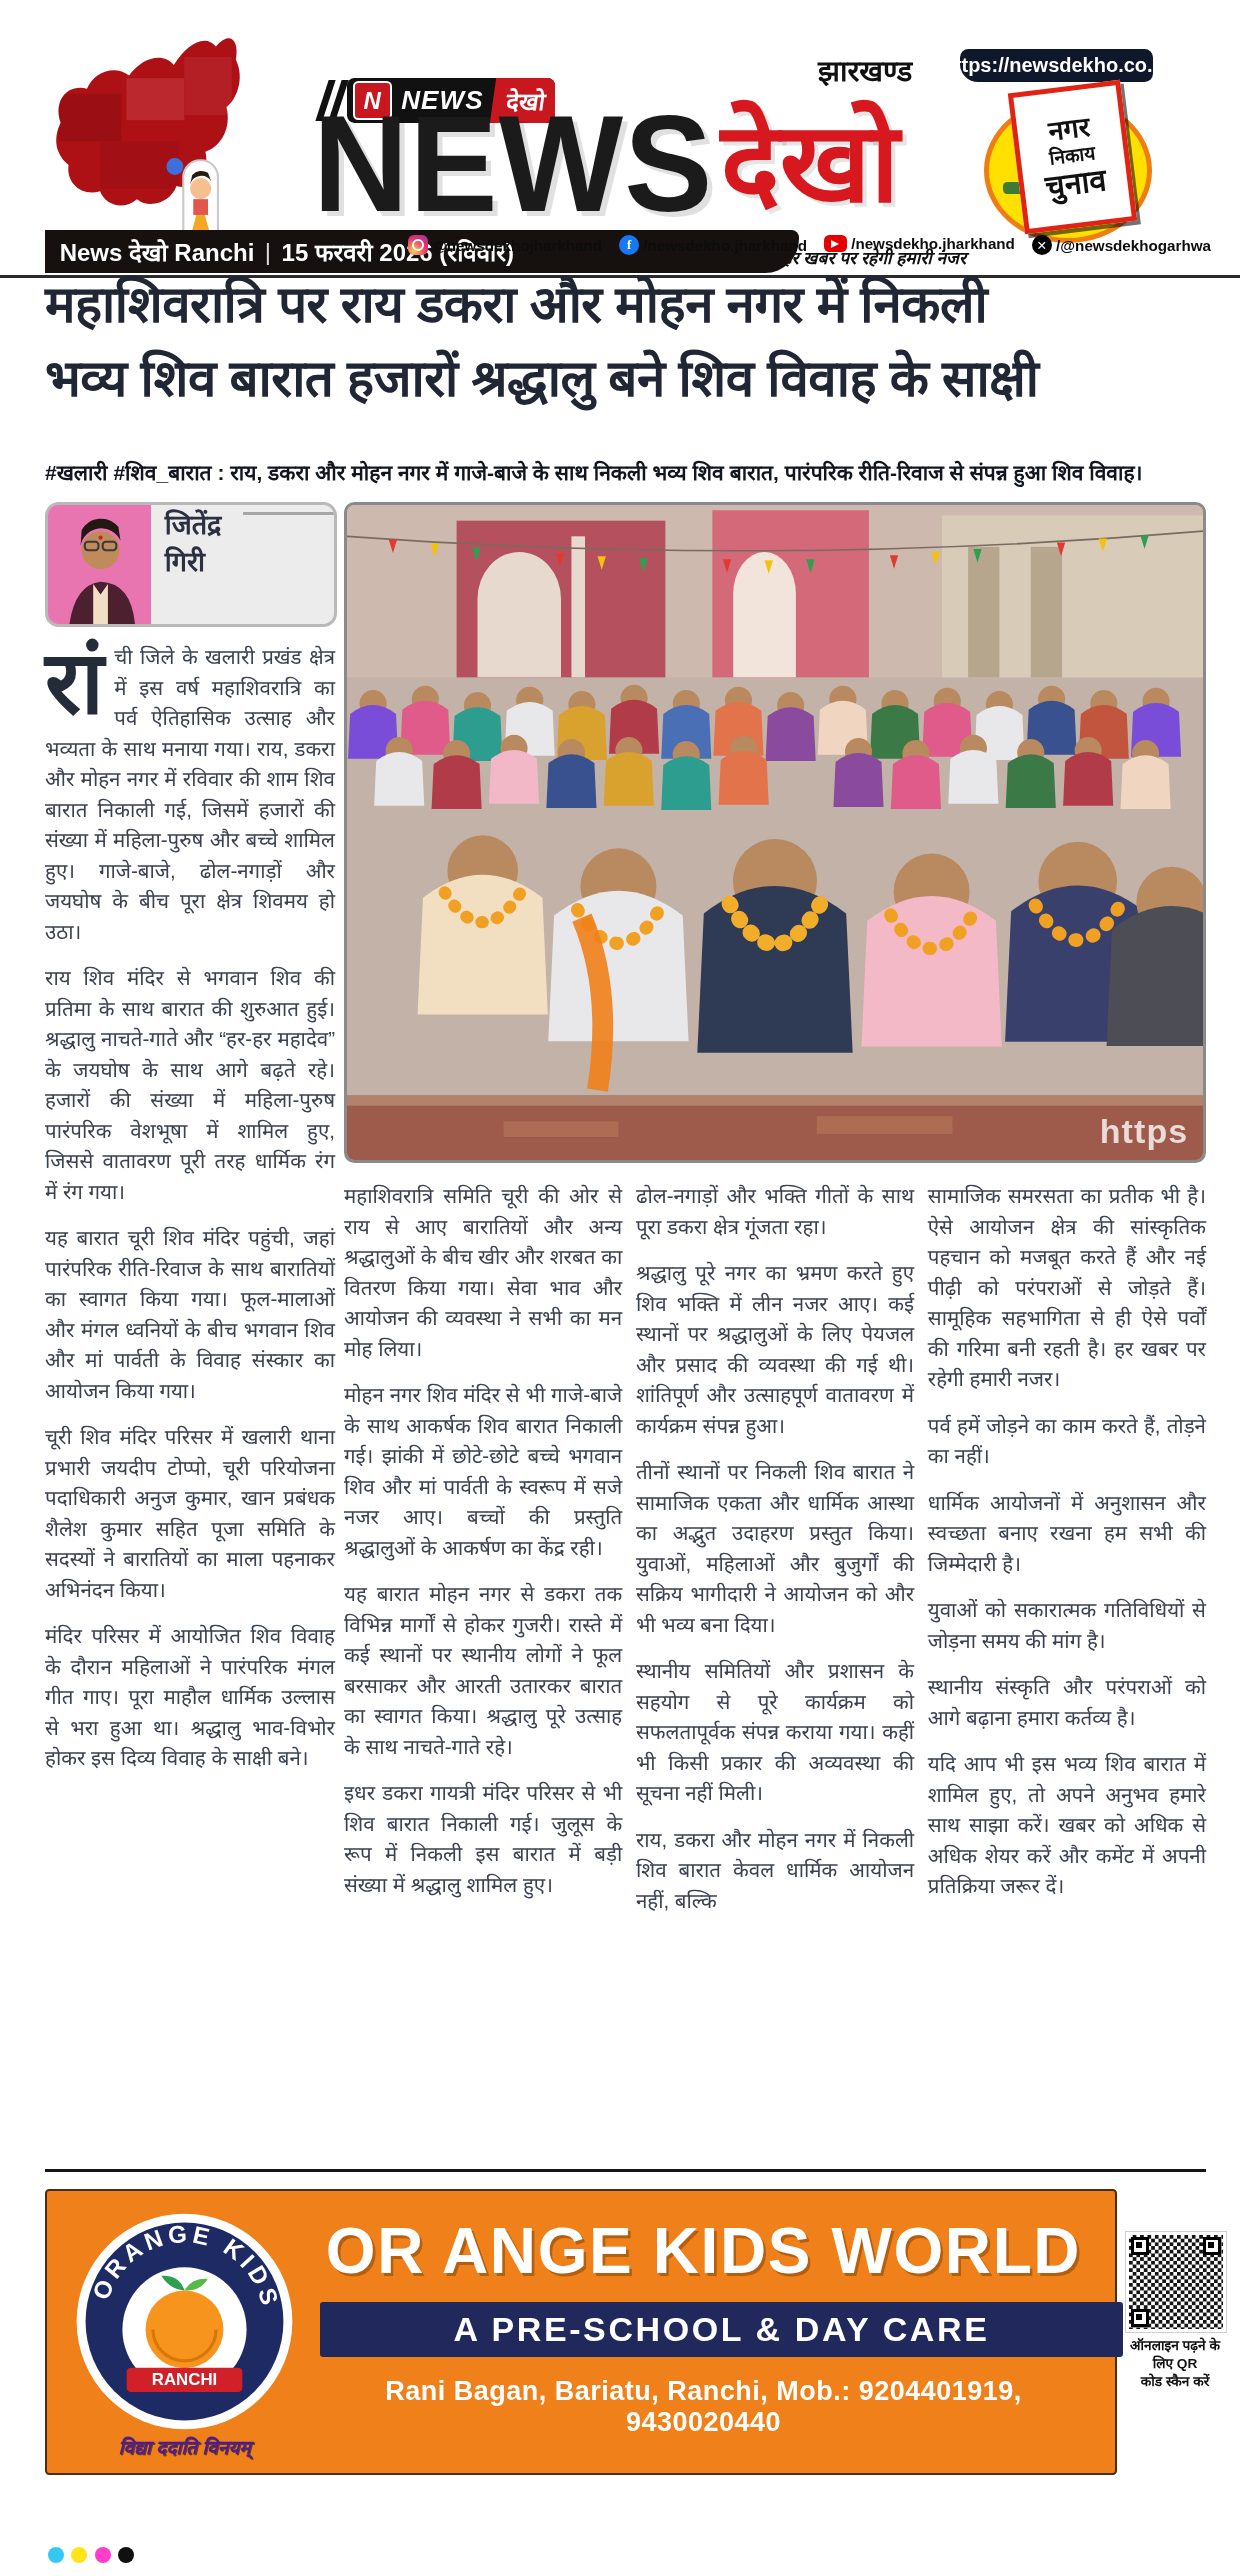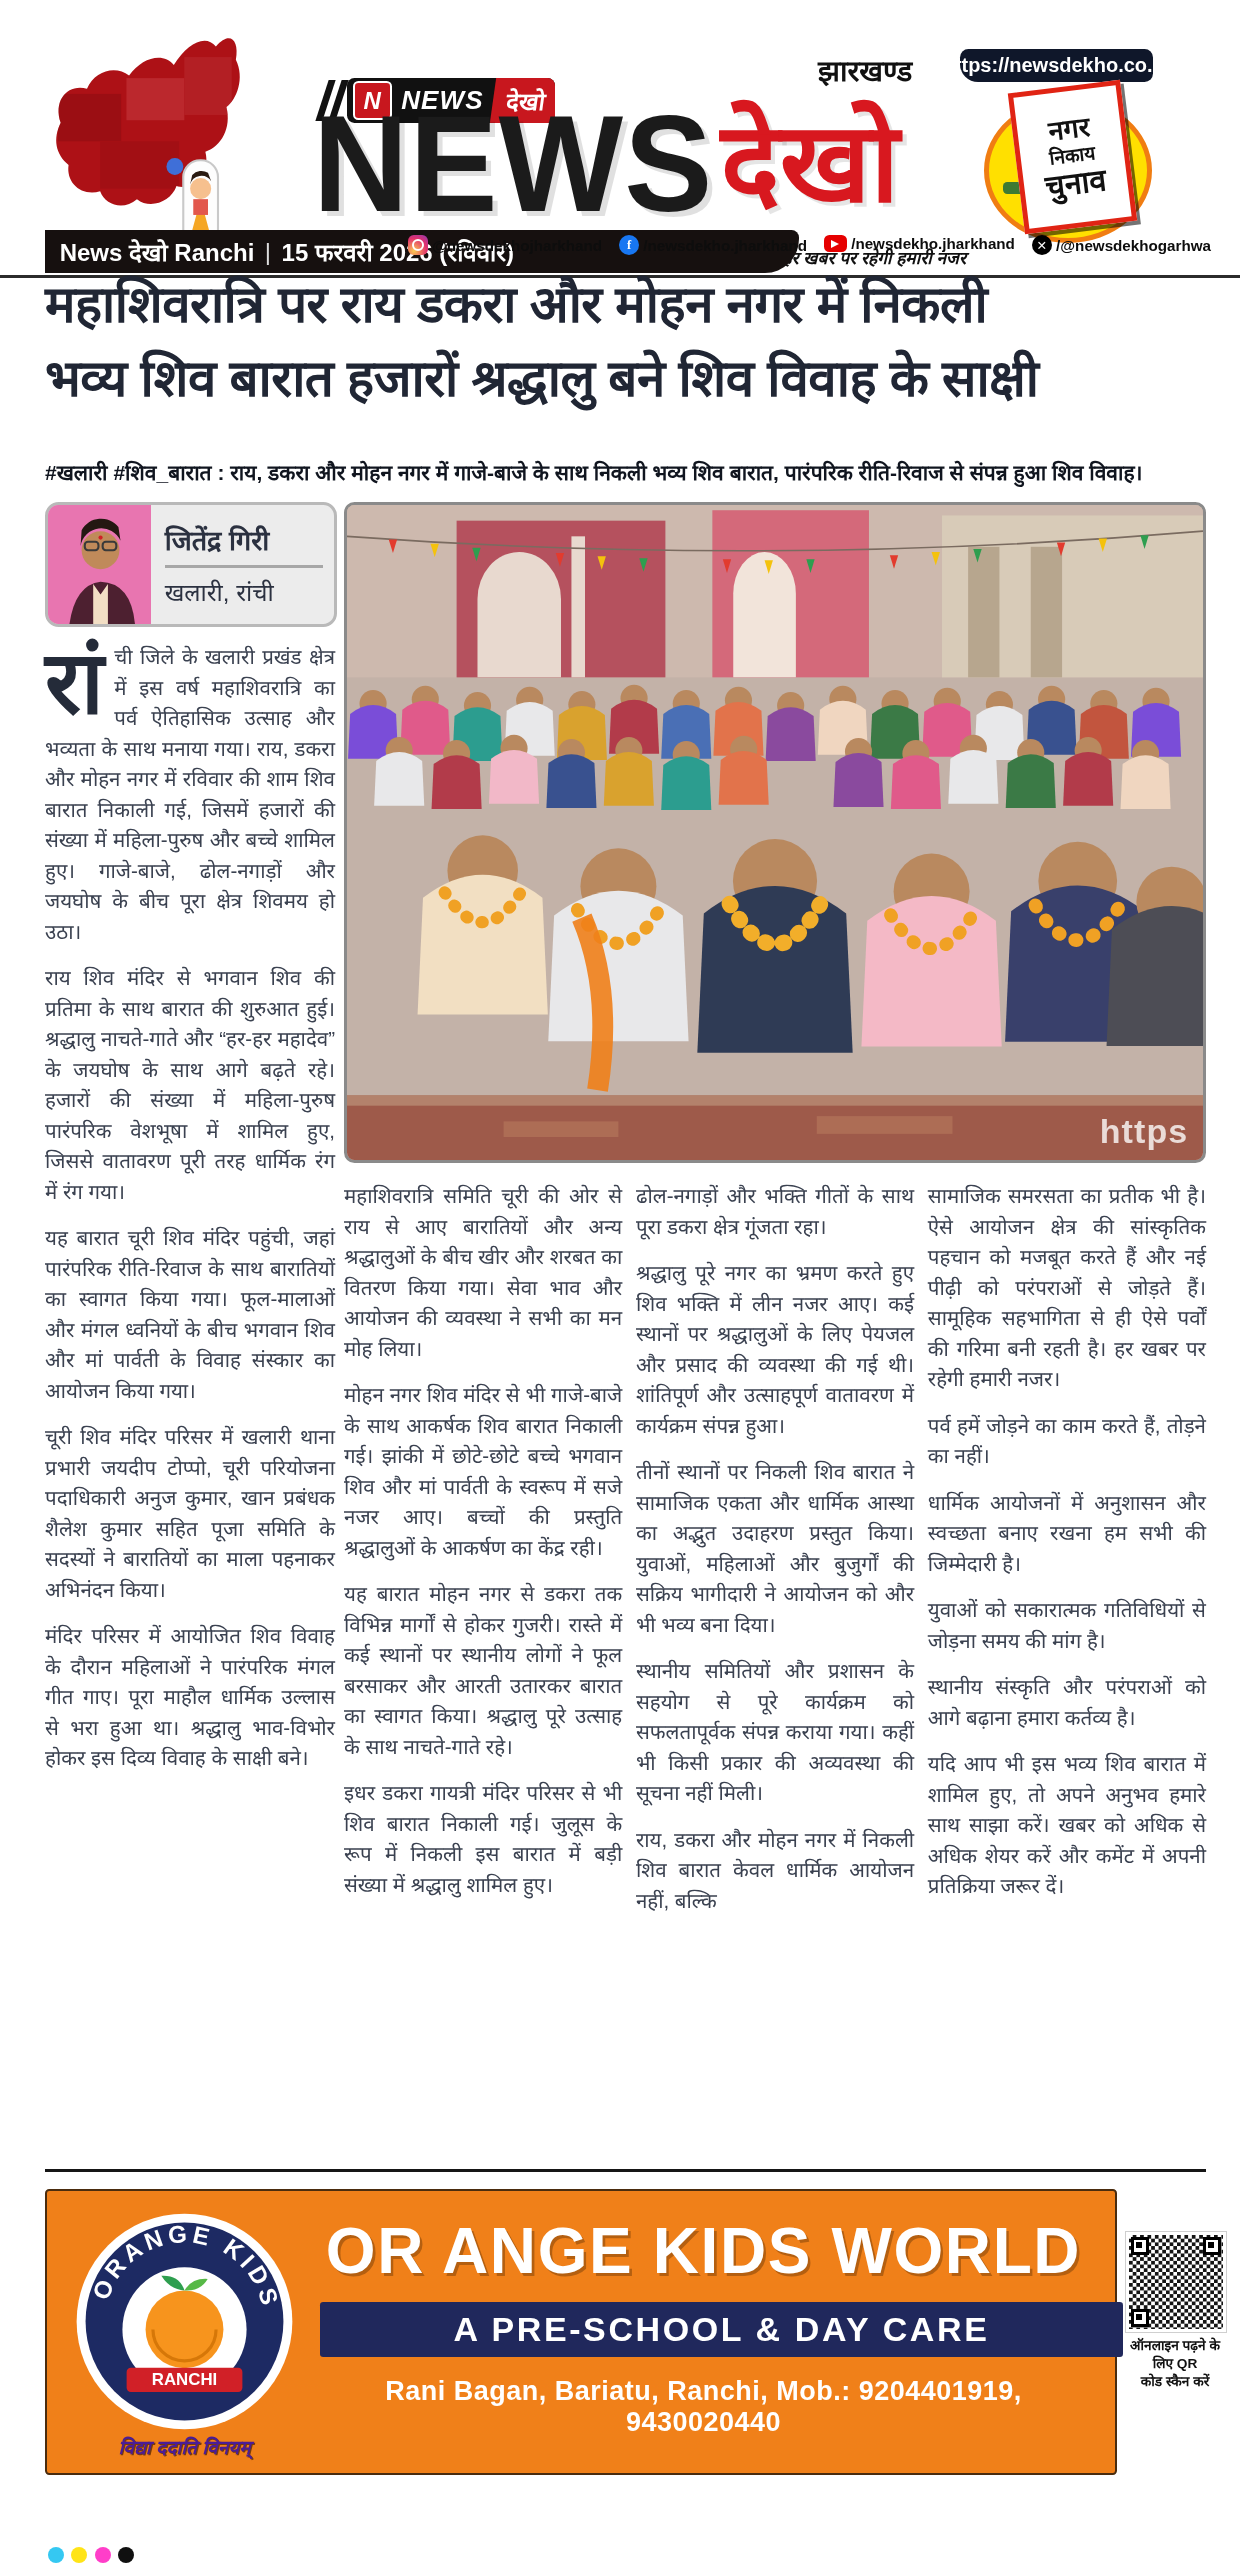--- a/index.html
+++ b/index.html
@@ -58,21 +58,21 @@
 
   
   .headline{position:absolute;left:45px;top:268px;width:1161px;color:#202634;font-weight:800;
           font-size:51px;line-height:74px;letter-spacing:-0.5px;}
   .subhead{position:absolute;left:45px;top:458px;width:1167px;font-size:21px;font-weight:bold;color:#10151f;}
 
   
   .author-card{position:absolute;left:45px;top:502px;width:292px;height:125px;background:#ececec;
           border:3.2px solid #b9b9b9;border-radius:13.7px;box-sizing:border-box;display:flex;overflow:hidden;}
   .author-photo{width:103px;height:100%;flex:0 0 auto;}
-  .author-meta{flex:1;display:flex;flex-direction:column;justify-content:center;padding-left:13.7px;}
+  .author-meta{flex:1;display:flex;flex-direction:row;justify-content:center;padding-left:13.7px;}
   .author-name{font-size:27px;font-weight:bold;color:#2b3140;}
   .author-div{width:158px;height:2.6px;background:#a7a7a7;margin:7.4px 0;}
   .author-loc{font-size:24px;color:#2b3140;}
   .photo{position:absolute;left:344px;top:502px;width:862px;height:661px;border:3.2px solid #8a8a8a;
           border-radius:10.5px;box-sizing:border-box;overflow:hidden;background:#b9a9a4;}
   .photo svg{display:block;width:100%;height:100%;}
   .watermark{position:absolute;right:14.7px;bottom:9.5px;font-size:34px;font-weight:bold;
           color:rgba(255,255,255,0.78);letter-spacing:1.1px;}
 
   

